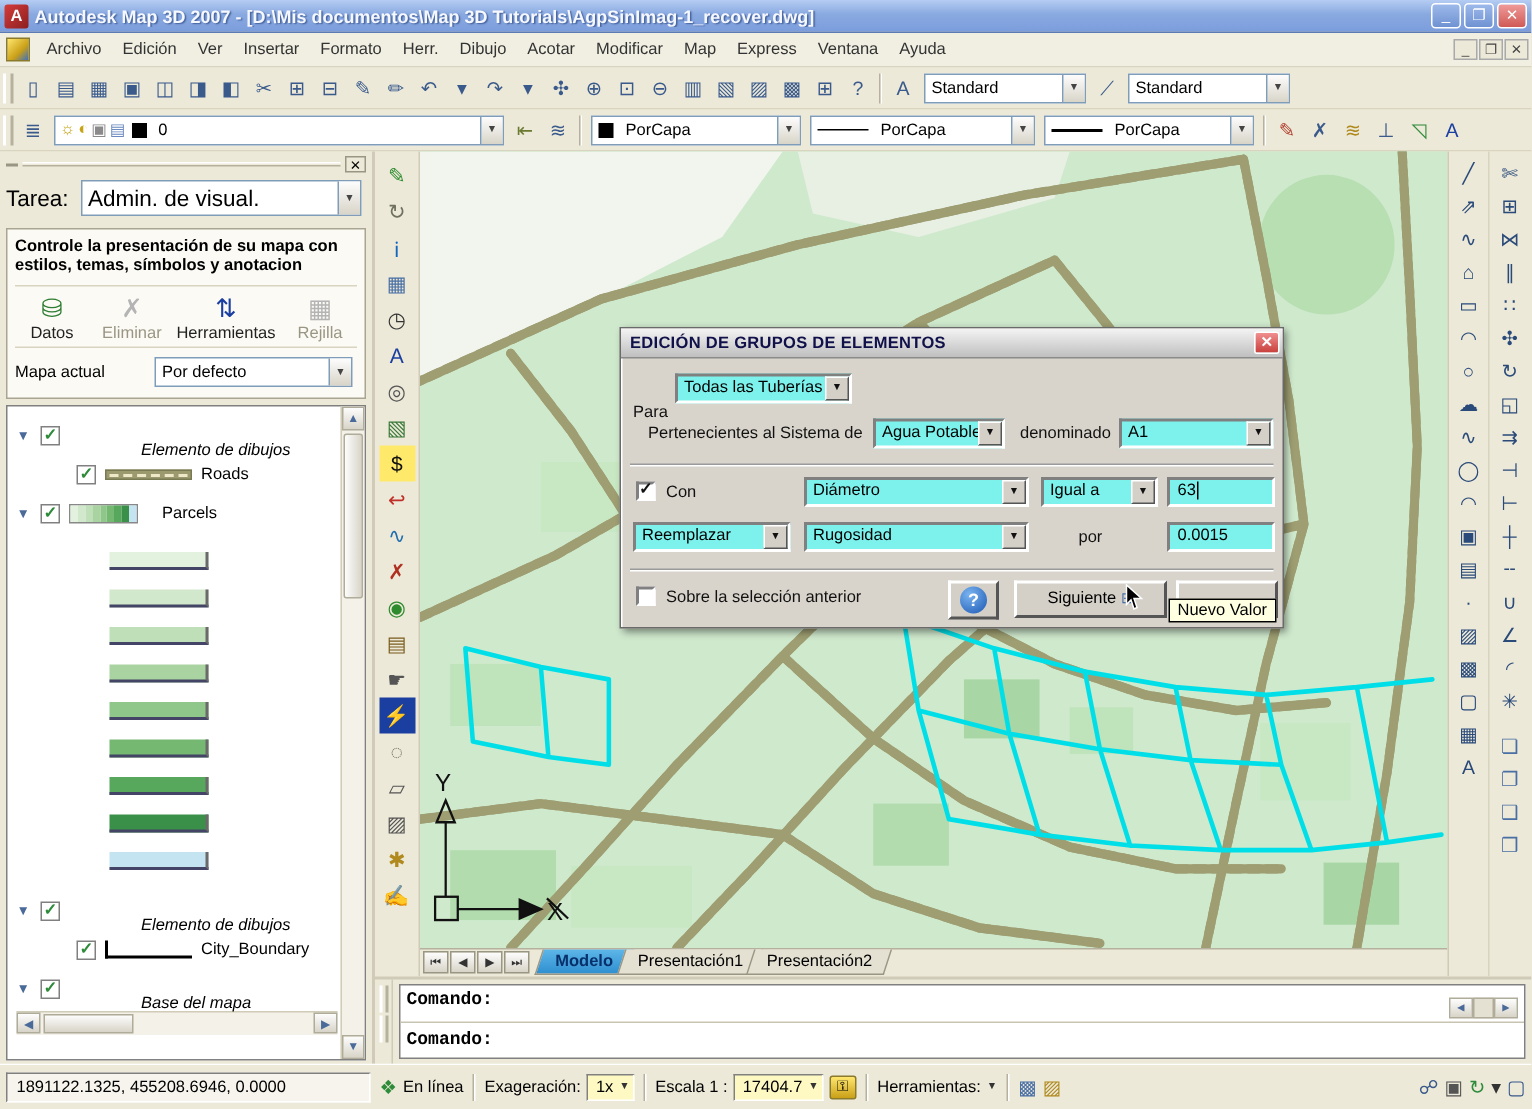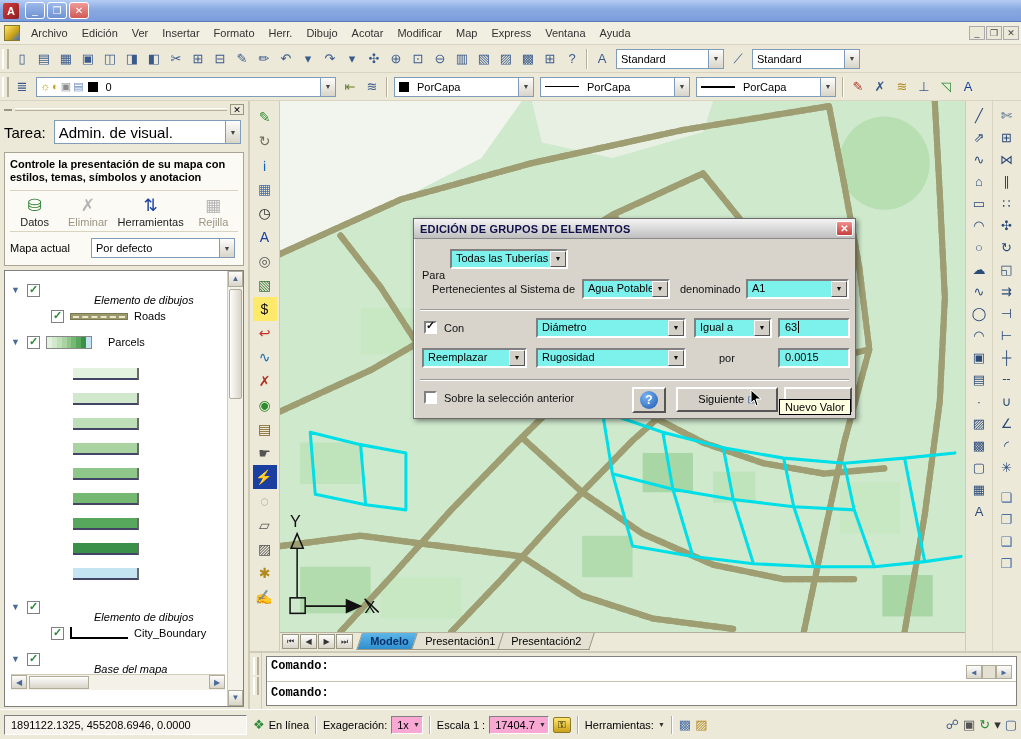--- a/index.html
+++ b/index.html
@@ -50,21 +50,21 @@
   .tarearow { display:flex; align-items:center; margin:3px 0 8px; }
   .tarearow .tlabel { font-size:15px; margin-right:5px; }
   .tareacombo { flex:1; height:24px; font-size:15px; }
   .tppanel { background:#fbfaf4; border:1px solid #a9a592; padding:5px; }
   .tpintro { font-weight:bold; font-size:11px; line-height:13px; margin-bottom:6px; }
   .tpbtns { display:flex; gap:4px; border-top:1px solid #d8d4c0; border-bottom:1px solid #d8d4c0; padding:5px 0 3px; }
   .tpbtn { width:52px; text-align:center; color:#222; }
   .tpbtn .bico { font-size:17px; line-height:20px; }
   .tpbtn.disabled { color:#9a9684; }
   .tpbtn.disabled .bico { color:#b8b4a2; filter:grayscale(1); }
-  .mapactualrow { display:flex; align-items:center; padding:6px 0 2px; }
+  .mapactualrow { display:flex; align-items:center; padding:6px 0 2px;gap:12px; }
   .mapactualrow .mlabel { width:78px; }
   .mapactualrow .combo { flex:1; }
   
   .tree { flex:1; margin-top:4px; background:#fff; border:1px solid #808080; position:relative; overflow:hidden; display:flex; }
   .treeinner { flex:1; padding:6px 2px 0 6px; overflow:hidden; }
   .trow { display:flex; align-items:center; height:26px; }
   .texp { width:16px; color:#4a6a9a; font-size:9px; }
   .tcb { width:13px; height:13px; border:1px solid #808080; background:#fff; margin-right:6px; position:relative; }
   .tcb.checked:after { content:"✓"; position:absolute; left:1px; top:-2px; color:#2e8b3a; font-size:11px; font-weight:bold; }
   .titalic { font-style:italic; margin-left:48px;margin-top:19px; }
@@ -116,21 +116,21 @@
   .minihscroll { display:flex; align-self:flex-end; margin-left:auto; }
   .minihscroll .sbtn { width:16px; height:14px; }
   .minihscroll .mthumb { width:14px; background:#e4e1d2; border:1px solid #b0ac9a; }
 
   
   .statusbar { height:30px; display:flex; align-items:center; background:#ece9d8; border-top:1px solid #fff; padding:0 4px; gap:6px; }
   .coordbox { width:243px; height:20px; line-height:18px; padding:0 6px; background:#f6f4ec; border:1px solid; border-color:#808080 #fff #fff #808080; }
   .ssep { width:1px; height:18px; border-left:1px solid #b5b19e; border-right:1px solid #fff; }
   .sitem { display:flex; align-items:center; gap:4px; }
   .sico { font-size:13px; }
-  .minicombo { display:inline-flex; align-items:center; height:18px; border:1px solid; border-color:#808080 #fff #fff #808080; background:#f9a8d4; padding:0 2px 0 5px; gap:4px; }
+  .minicombo { display:inline-flex; align-items:center; height:18px; border:1px solid; border-color:#808080 #fff #fff #808080; background:#fef9c3; padding:0 2px 0 5px; gap:4px; }
   .dropcaret { font-size:7px; color:#333; }
   .lockico { width:18px; height:16px; background:linear-gradient(#ffe66e,#caa017); border:1px solid #8a7a2c; border-radius:2px; text-align:center; font-size:10px; line-height:14px; }
 
   
   .dialog { position:absolute; left:413px; top:218px; width:443px; height:201px; background:#d8d4cc;
     border:1px solid #6a6a6a; box-shadow:2px 2px 5px rgba(0,0,0,.45), inset 1px 1px 0 #fff; z-index:50; }
   .dlgtitle { height:20px; display:flex; align-items:center; padding:0 2px 0 6px;
     background:linear-gradient(#f4f4f4,#bfbfbf); border-bottom:1px solid #8a8a8a; }
   .dlgtitle .dtext { flex:1; font-weight:bold; font-size:11px; color:#10104a; letter-spacing:.2px; }
   .dlgclose { width:17px; height:15px; background:linear-gradient(#f08f8f,#c8403c); border:1px solid #fff; border-radius:2px;
@@ -148,20 +148,21 @@
   .helpbtn .qball { width:18px; height:18px; border-radius:50%; background:radial-gradient(circle at 35% 30%,#7ab4f0,#1b57b4); color:#fff; font-weight:bold; font-size:12px; text-align:center; line-height:18px; }
   .dbtn { position:absolute; height:25px; border:2px solid; border-color:#fff #555 #555 #fff; background:#d4d0c8; text-align:center; line-height:21px; }
   .tooltip { position:absolute; background:#ffffe1; border:1px solid #000; padding:1px 5px; font-size:11px; z-index:60; white-space:nowrap; }
   .cursor { position:absolute; z-index:70; font-size:14px; }
 </style>
 </head>
 <body>
 
 <div class="titlebar">
   <div class="appicon">A</div>
+  <div class="ttext">Autodesk Map 3D 2007 - [D:\Mis documentos\Map 3D Tutorials\AgpSinImag-1_recover.dwg]</div>
   <div class="winbtn">_</div>
   <div class="winbtn">❐</div>
   <div class="winbtn close">✕</div>
 </div>
 
 <div class="menubar">
   <div class="mapicon"></div>
   <div style="display:flex;">
 
   <div class="menuitem">Archivo</div>

